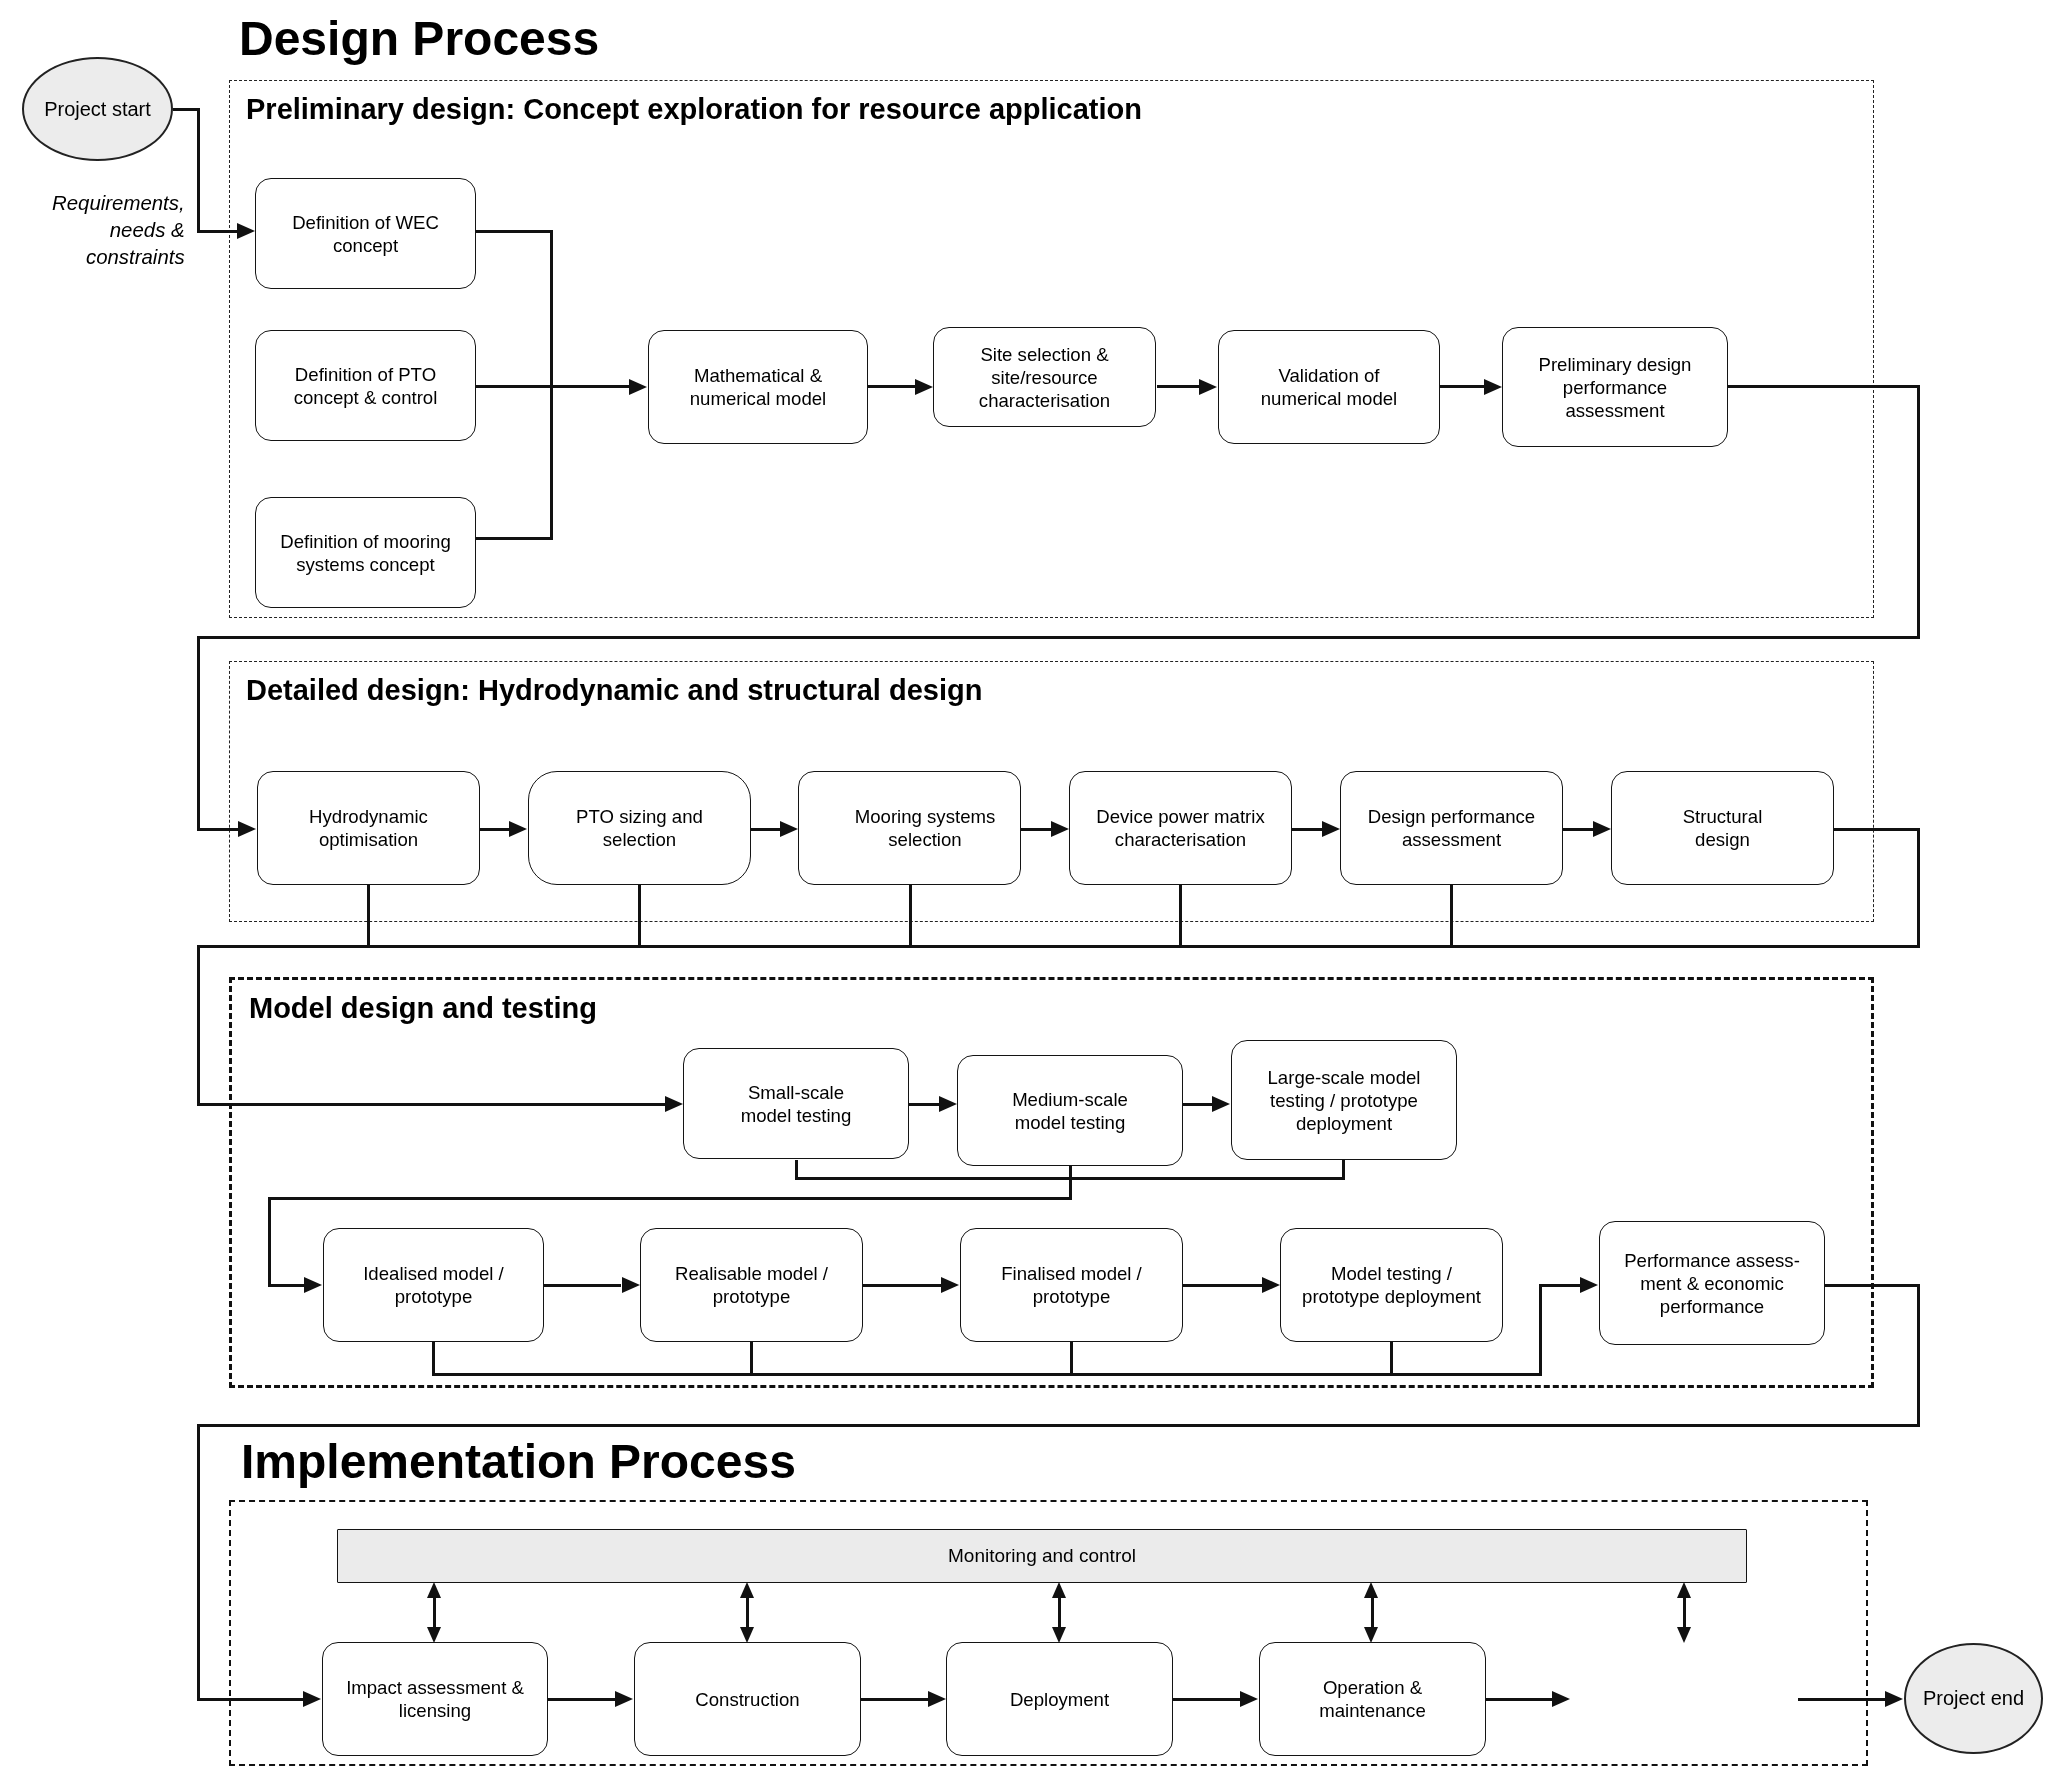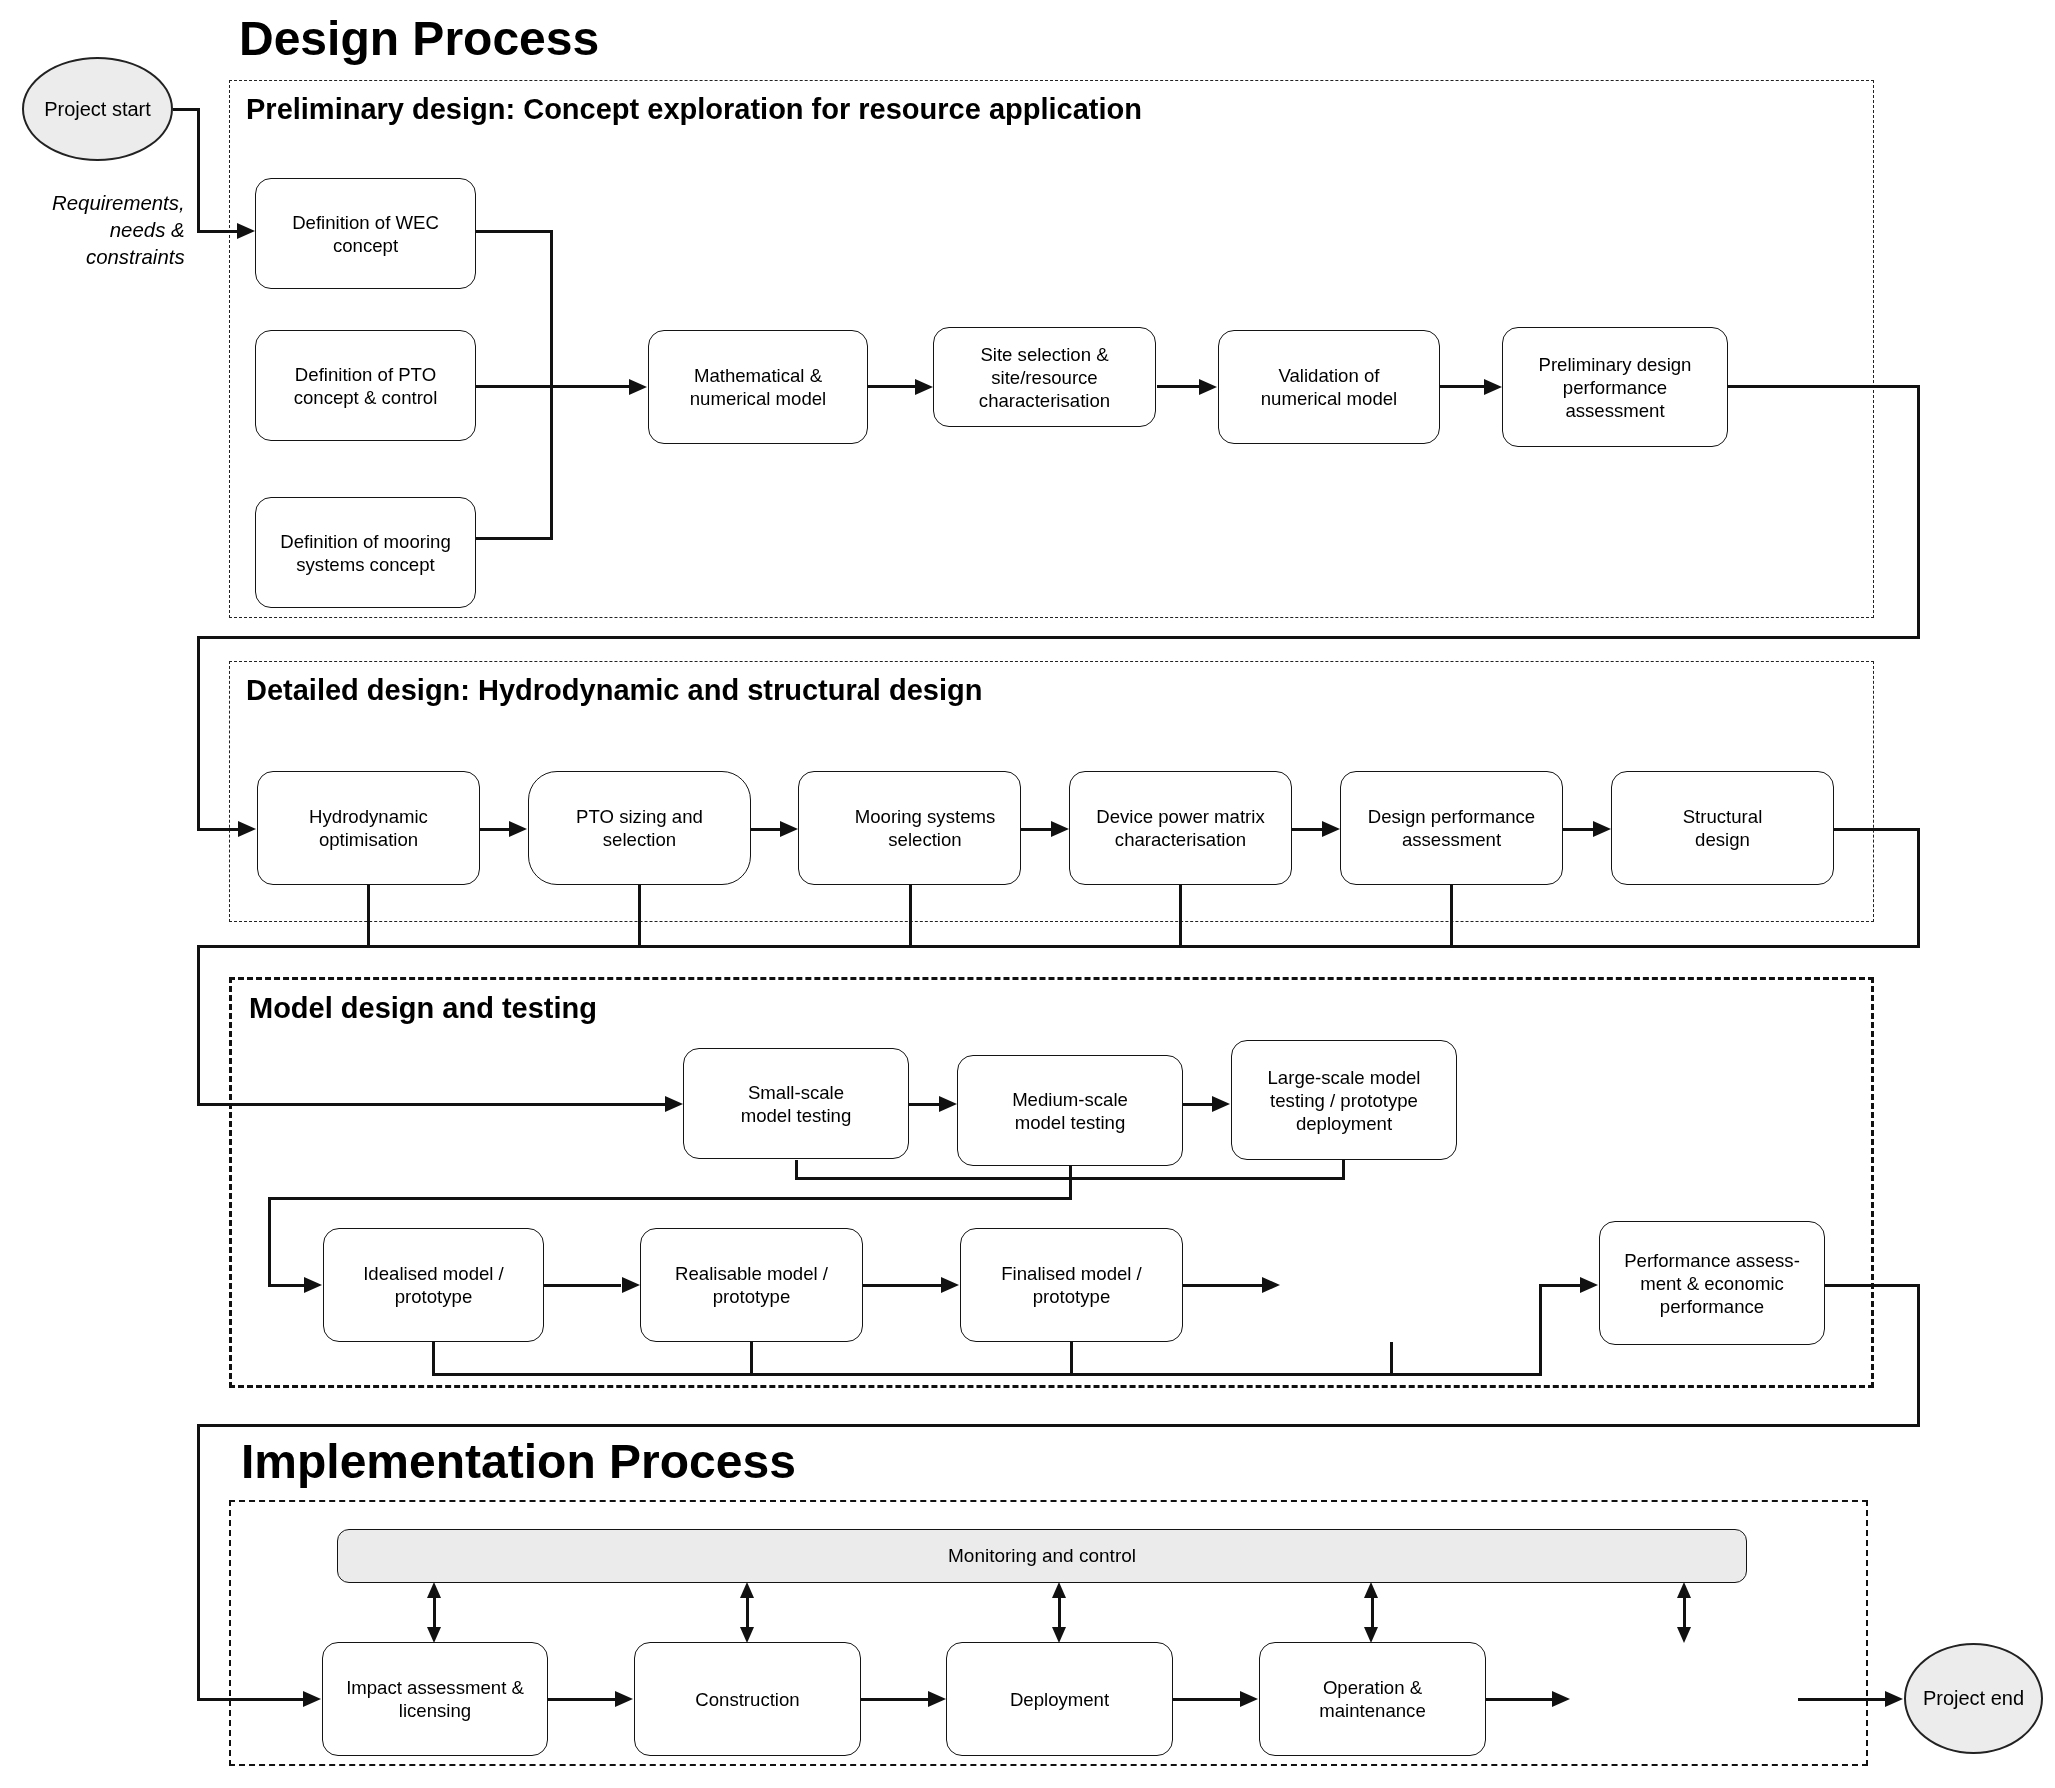--- a/index.html
+++ b/index.html
@@ -17,21 +17,21 @@
       border-bottom:8px solid transparent;border-left:18.6px solid #111;z-index:3;}
   .au{position:absolute;width:0;height:0;border-left:7.4px solid transparent;
       border-right:7.4px solid transparent;border-bottom:16px solid #111;z-index:3;}
   .ad{position:absolute;width:0;height:0;border-left:7.4px solid transparent;
       border-right:7.4px solid transparent;border-top:16px solid #111;z-index:3;}
   .node{position:absolute;border:1.9px solid #141414;border-radius:16px;background:#fff;
         display:flex;align-items:center;justify-content:center;text-align:center;
         font-size:18.6px;line-height:23px;white-space:pre-line;padding:5px;z-index:4;}
   .ell{position:absolute;border:2.5px solid #222;border-radius:50%;background:#ececec;
        display:flex;align-items:center;justify-content:center;font-size:20px;z-index:4;}
-  .bar{position:absolute;border:1.9px solid #141414;border-radius:12px;background:#ebebeb;
+  .bar{position:absolute;border:1.9px solid #141414;border-radius:1px;background:#ebebeb;
        display:flex;align-items:center;justify-content:center;font-size:19px;z-index:4;}
   .annot{position:absolute;font-style:italic;font-size:20.4px;line-height:27px;
          text-align:right;white-space:pre-line;z-index:6;}
 </style>
 </head>
 <body>
 
 <div id="canvas">
 
   <div class="sec" style="left:229px;top:80px;width:1645px;height:538px;"></div>
@@ -200,20 +200,22 @@
   <div class="node" style="left:1231px;top:1040px;width:226px;height:120px;">Large-scale model
 testing / prototype
 deployment</div>
 
   <div class="node" style="left:323px;top:1228px;width:221px;height:114px;">Idealised model /
 prototype</div>
   <div class="node" style="left:640px;top:1228px;width:223px;height:114px;">Realisable model /
 prototype</div>
   <div class="node" style="left:960px;top:1228px;width:223px;height:114px;">Finalised model /
 prototype</div>
+  <div class="node" style="left:1280px;top:1228px;width:223px;height:114px;">Model testing /
+prototype deployment</div>
   <div class="node" style="left:1599px;top:1221px;width:226px;height:124px;">Performance assess-
 ment &amp; economic
 performance</div>
 
   <div class="bar" style="left:337px;top:1529px;width:1410px;height:54px;">Monitoring and control</div>
 
   <div class="node" style="left:322px;top:1642px;width:226px;height:114px;">Impact assessment &amp;
 licensing</div>
   <div class="node" style="left:634px;top:1642px;width:227px;height:114px;">Construction</div>
   <div class="node" style="left:946px;top:1642px;width:227px;height:114px;">Deployment</div>

